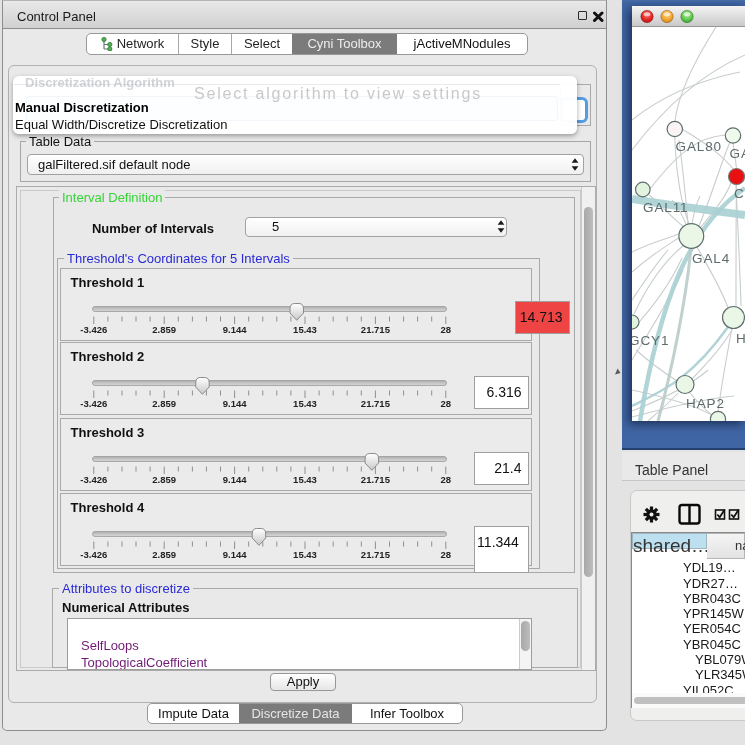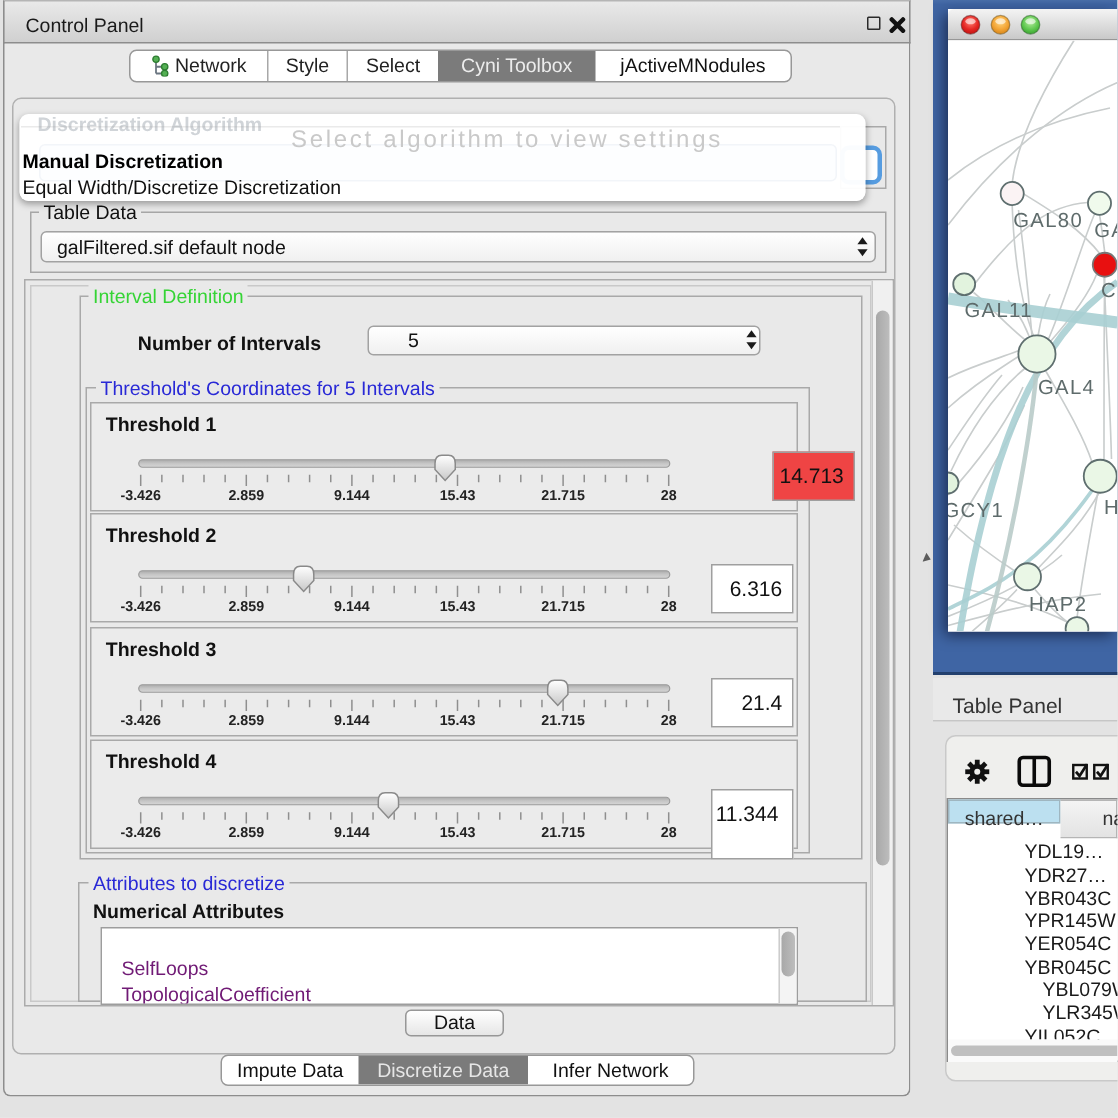--- a/index.html
+++ b/index.html
@@ -265,26 +265,26 @@
 
 <div class="abs" style="left:52px;top:588px;width:526px;height:80px;border:1px solid #a9a9a9;box-sizing:border-box;"></div>
 <div class="abs t13" style="left:59px;top:581px;background:#e9e9e9;padding:0 3px;color:#2929d6;">Attributes to discretize</div>
 <div class="abs t13" style="left:62px;top:600px;font-weight:bold;">Numerical Attributes</div>
 <div class="abs" style="left:67px;top:618px;width:465px;height:52px;background:#fff;border:1px solid #9d9d9d;box-sizing:border-box;overflow:hidden;">
   <div style="font-size:13px;color:#701a75;padding-left:13px;line-height:17px;padding-top:18px;">SelfLoops<br>TopologicalCoefficient<br>BetweennessCentrality</div>
 </div>
 <div class="abs" style="left:519px;top:619px;width:12px;height:50px;background:#f4f4f4;border-left:1px solid #ccc;box-sizing:border-box;"></div>
 <div class="abs" style="left:521px;top:621px;width:9px;height:30px;background:linear-gradient(90deg,#a8a8a8,#bdbdbd);border-radius:5px;"></div>
 
-<div class="abs" style="left:270px;top:673px;width:66px;height:18px;background:linear-gradient(#ffffff,#e6e6e6);border:1px solid #979797;border-radius:4px;box-sizing:border-box;font-size:13px;line-height:16px;text-align:center;color:#111;">Data</div>
+<div class="abs" style="left:270px;top:673px;width:66px;height:18px;background:linear-gradient(#ffffff,#e6e6e6);border:1px solid #979797;border-radius:4px;box-sizing:border-box;font-size:13px;line-height:16px;text-align:center;color:#111;">Apply</div>
 
 <div class="abs" style="left:147px;top:702.5px;height:19px;background:#fff;border:1px solid #989898;border-radius:5px;display:flex;overflow:hidden;font-size:13px;line-height:19px;">
   <div style="width:91px;text-align:center;color:#111;">Impute Data</div>
   <div style="width:113px;text-align:center;background:#7b7b7b;color:#e6e6e6;">Discretize Data</div>
-  <div style="width:110px;text-align:center;color:#111;">Infer Network</div>
+  <div style="width:110px;text-align:center;color:#111;">Infer Toolbox</div>
 </div>
 
 <div class="abs" style="left:13px;top:76px;width:564px;height:58px;background:rgba(255,255,255,0.97);border-radius:6px;box-shadow:0 2px 5px rgba(0,0,0,0.35);"></div>
 <div class="abs t13" style="left:25px;top:75px;color:#d0d4d8;font-weight:bold;">Discretization Algorithm</div>
 <div class="abs" style="left:14px;top:84px;width:546px;height:1px;background:rgba(160,160,160,0.22);"></div>
 <div class="abs" style="left:26px;top:96px;width:532px;height:25px;border:1px solid rgba(150,170,200,0.10);border-radius:4px;background:rgba(242,246,252,0.15);box-sizing:border-box;"></div>
 <div class="abs" style="left:194px;top:85px;font-size:16px;letter-spacing:1.8px;color:#c9c9c9;">Select algorithm to view settings</div>
 <div class="abs t13" style="left:15px;top:99.5px;font-weight:bold;color:#000;">Manual Discretization</div>
 <div class="abs t13" style="left:15px;top:116.5px;color:#111;">Equal Width/Discretize Discretization</div>
 
@@ -410,21 +410,21 @@
   <g stroke="#111" stroke-width="1.6" fill="none">
     <rect x="75.5" y="8" width="9" height="9"></rect>
     <rect x="89.5" y="8" width="9" height="9"></rect>
     <path d="M77.3,12.5 l2.4,2.8 l5,-7.8" stroke-width="1.8"></path>
     <path d="M91.3,12.5 l2.4,2.8 l5,-7.8" stroke-width="1.8"></path>
   </g>
 </svg>
 
 <div class="abs" style="left:631px;top:532px;width:120px;height:176px;border:1px solid #8a8a8a;background:#fff;box-sizing:border-box;"></div>
 
-<div class="abs" style="left:632px;top:533px;width:75px;height:16px;background:#bce0f0;border:1px solid #9fb6c0;box-sizing:border-box;font-size:13px;line-height:24px;text-align:center;color:#333;">shared…</div>
+<div class="abs" style="left:632px;top:533px;width:75px;height:16px;background:#bce0f0;border:1px solid #9fb6c0;box-sizing:border-box;font-size:19px;line-height:24px;text-align:center;color:#333;">shared…</div>
 <div class="abs" style="left:707px;top:533px;width:38px;height:26px;background:linear-gradient(#f4f4f4,#e3e3e3);border:1px solid #b5b5b5;border-left:none;box-sizing:border-box;"></div>
 <div class="abs" style="left:735px;top:533px;font-size:13px;line-height:26px;color:#333;">na…</div>
 
 <div class="abs" style="left:632px;top:559px;width:113px;height:133.5px;background:#fff;overflow:hidden;font-size:13px;color:#1a1a1a;margin-left:41px;">
   <div id="rows">
       <div style="height:1.3px"></div>
       <div style="position:relative;height:15.3px;line-height:15.3px;">
         <span style="position:absolute;left:10px;">YDL19…</span>
         <span style="position:absolute;left:83px;">YDL19</span>
       </div>

